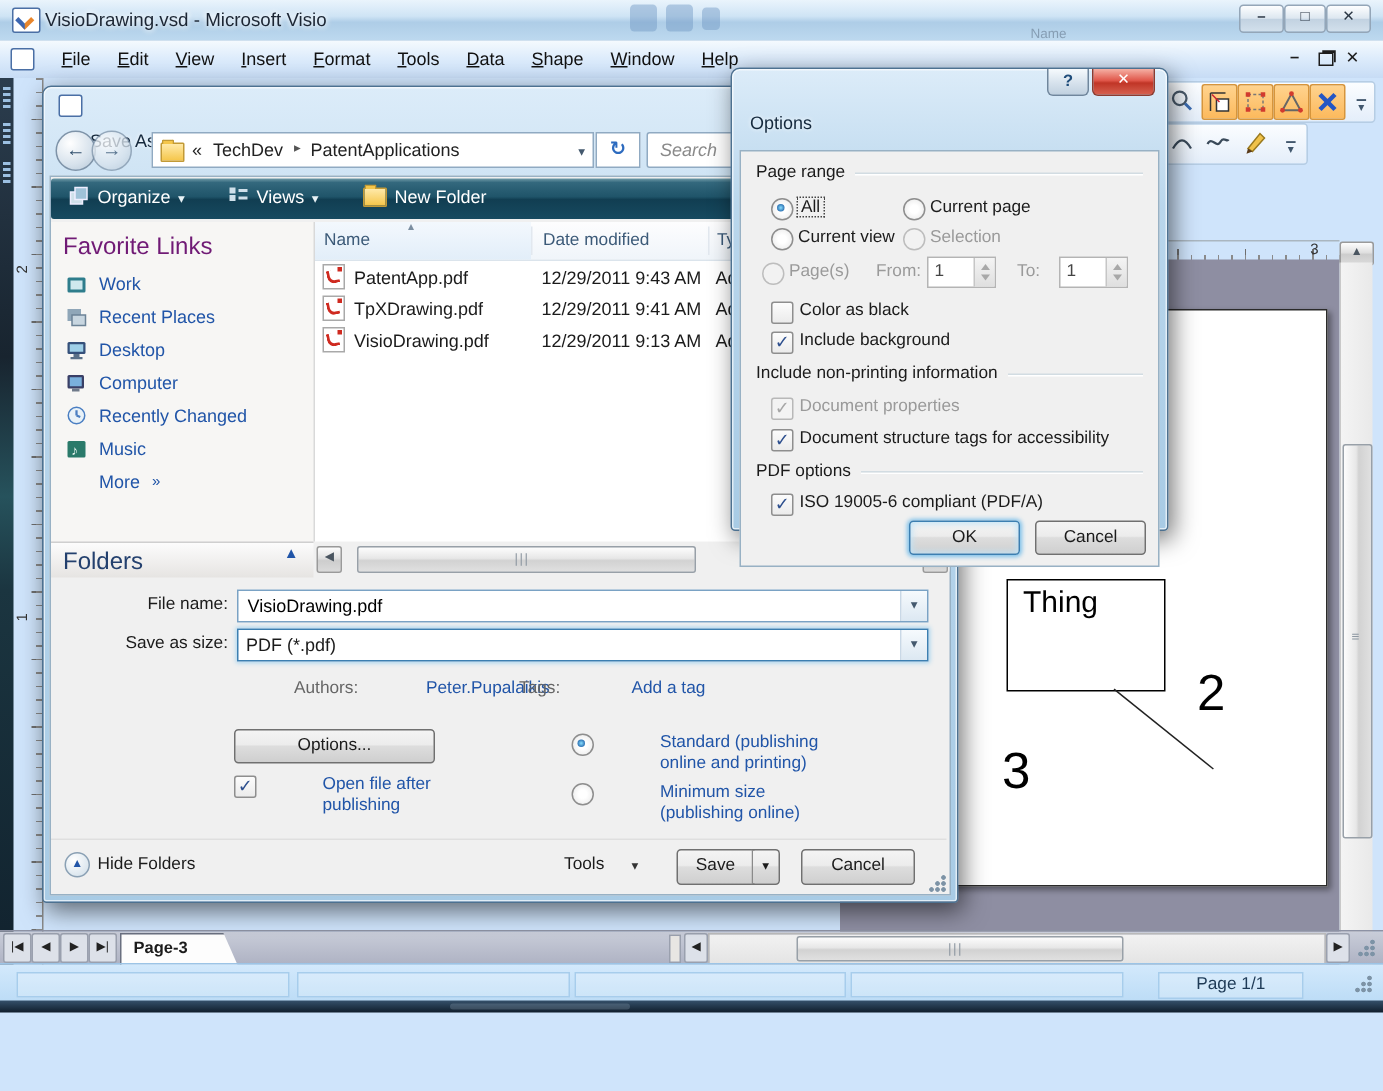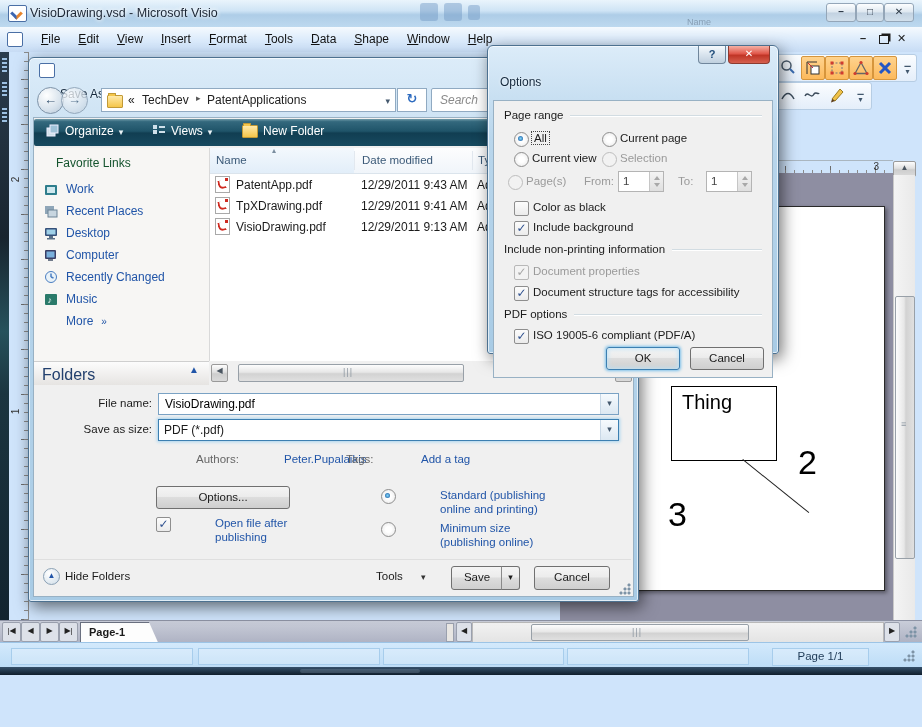--- a/index.html
+++ b/index.html
@@ -267,21 +267,21 @@
       </div>
     </div>
     <div class="abs sb-btn" style="left:893px;top:606px;width:21px;height:14px;">▼</div>
   </div>
 
   <div id="tabsrow" class="abs">
     <div class="abs navbtn" style="left:2px;top:1px;">|◀</div>
     <div class="abs navbtn" style="left:21px;top:1px;">◀</div>
     <div class="abs navbtn" style="left:40px;top:1px;">▶</div>
     <div class="abs navbtn" style="left:59px;top:1px;">▶|</div>
-    <div id="pagetab" class="abs">Page-1</div>
+    <div id="pagetab" class="abs">Page-3</div>
     <div class="abs" style="left:446px;top:2px;width:6px;height:17px;background:#e8e6e3;border:1px solid #9aa0ae;"></div>
     <div class="abs navbtn" style="left:456px;top:1px;width:14px;">◀</div>
     <div class="abs" style="left:472px;top:1px;width:410px;height:19px;background:linear-gradient(#f2f2f2,#e4e4e4);border:1px solid #b9b9b9;">
       <div class="abs sb-thumb-h" style="left:58px;top:1px;width:216px;height:15px;">
         <div class="abs sb-grip" style="left:100px;top:2px;">|||</div>
       </div>
     </div>
     <div class="abs navbtn" style="left:884px;top:1px;width:14px;">▶</div>
     <div class="abs gripdots" style="left:905px;top:5px;"></div>
   </div>
@@ -339,21 +339,21 @@
         <span>Views</span>
           <span class="caret-w"></span>
       </div>
       <div class="cmditem abs" style="left:208px;top:5px;">
         <span class="foldericon" style="position:relative;"></span>
         <span>New Folder</span>
       </div>
     </div>
 
     <div class="abs" style="left:5px;top:90px;width:175px;height:213px;background:#f7f6f4;border-right:1px solid #d9d9d9;">
-      <div class="abs" style="left:22px;top:8px;color:#14532d;font-size:12px;">Favorite Links</div>
+      <div class="abs" style="left:8px;top:8px;color:#701a75;font-size:16px;">Favorite Links</div>
       <div class="sidebar-item abs" style="left:10px;top:30px;">
         <svg width="14" height="14">
             <rect x="1" y="3" width="12" height="10" rx="1" fill="#2e7d8c"></rect>
             <rect x="3" y="5" width="8" height="6" fill="#cfe8ee"></rect>
           </svg>
         <span>Work</span>
       </div>
       <div class="sidebar-item abs" style="left:10px;top:52px;">
         <svg width="14" height="14">
             <rect x="1" y="2" width="9" height="8" fill="#8fa6b8"></rect>

